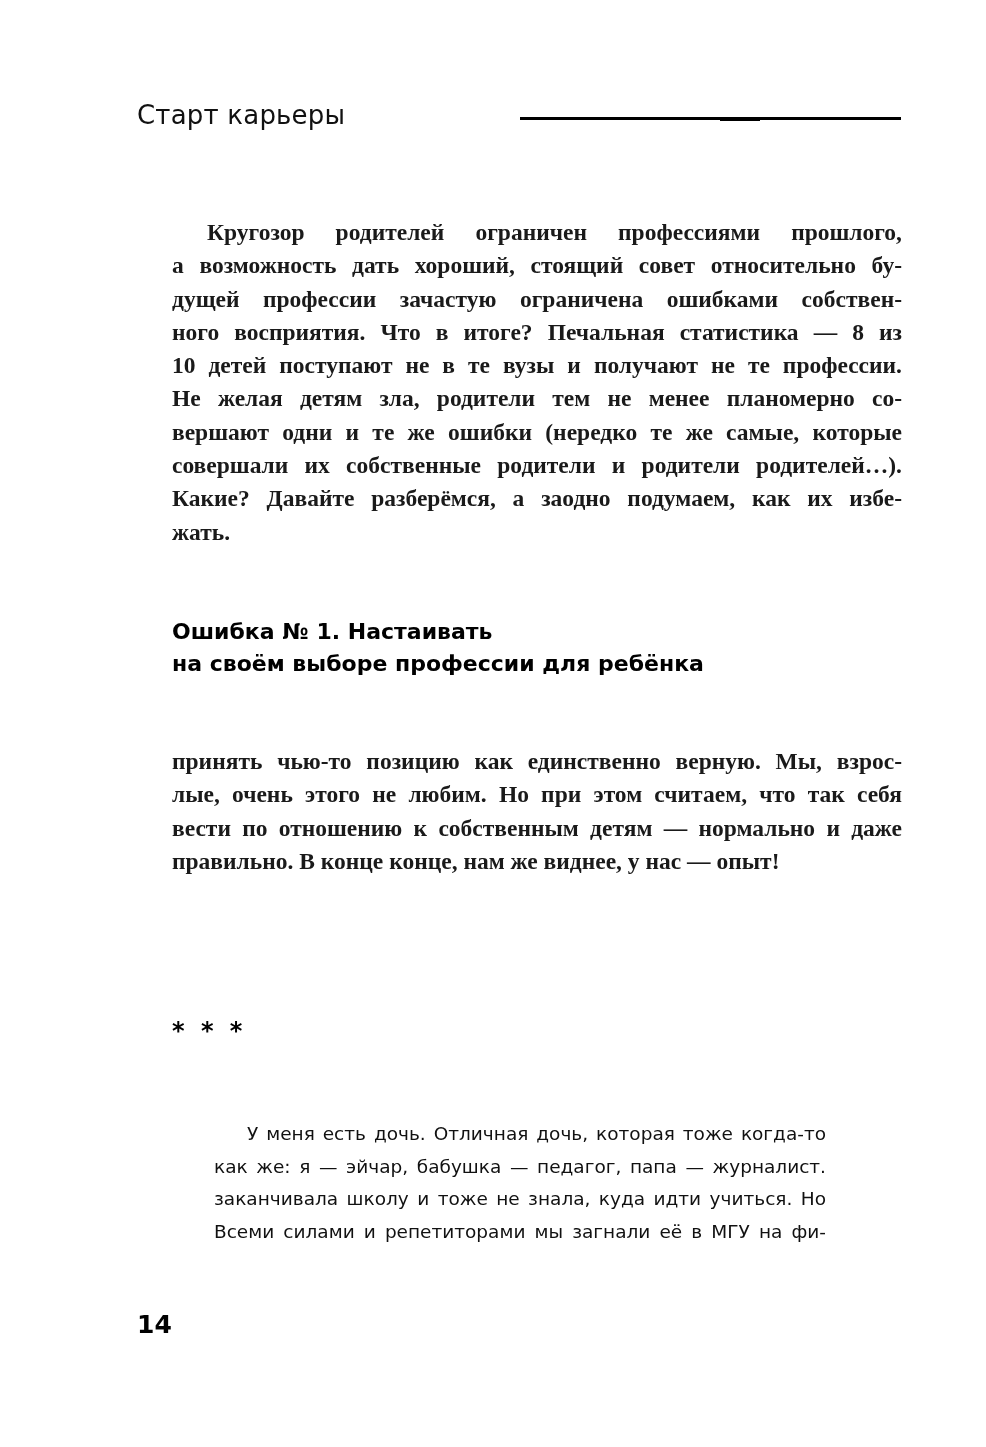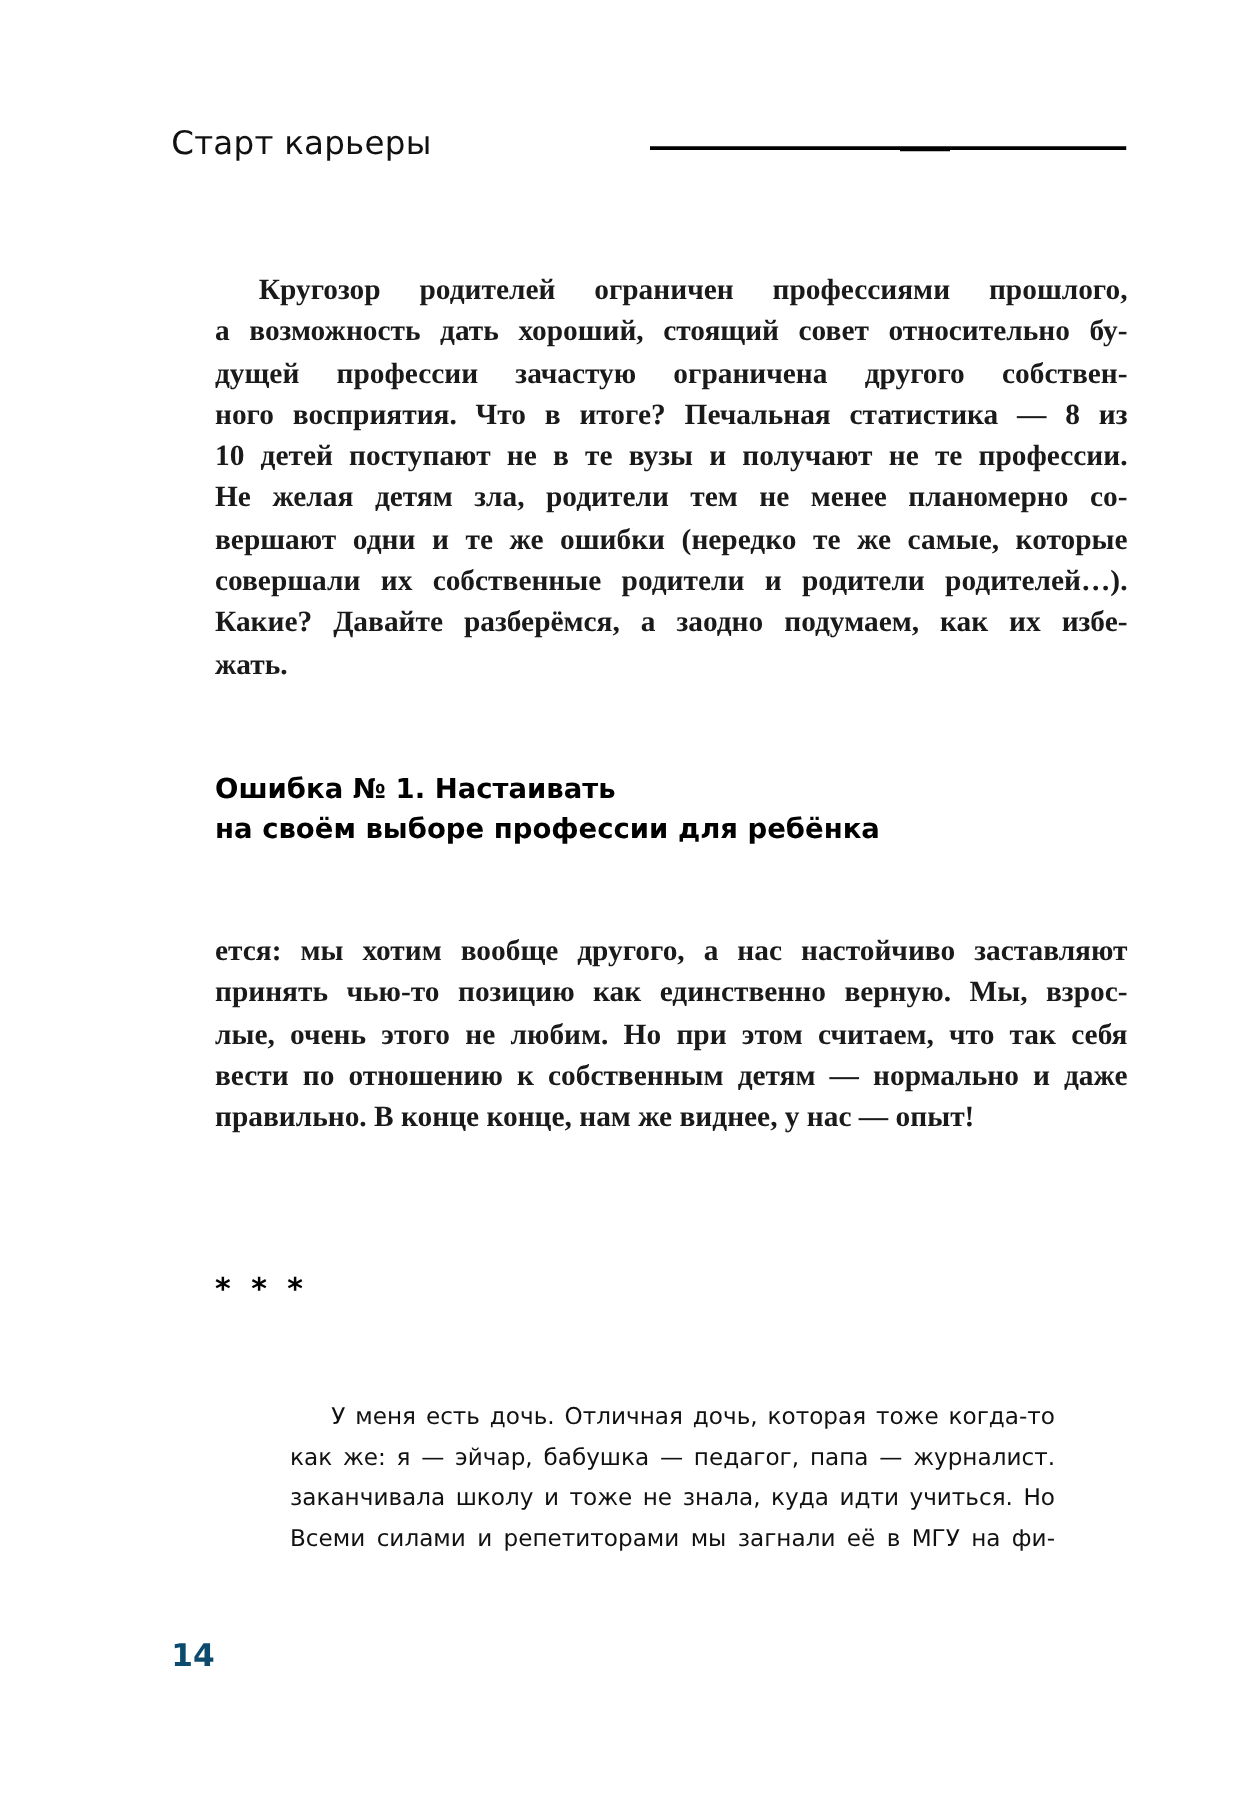--- a/index.html
+++ b/index.html
@@ -30,58 +30,57 @@
       font-family: "DejaVu Sans", sans-serif; font-size: 22px; font-weight: bold;
       line-height: 32px; color: #000; margin: 0;
     }
     .heading span { display: block; white-space: nowrap; }
     .stars {
       position: absolute; left: 172px; top: 1017px;
       font-family: "DejaVu Sans", sans-serif; font-size: 24px; font-weight: bold;
       letter-spacing: 4px; color: #000;
     }
     .quote {
-      position: absolute; left: 232px; width: 612px; top: 1118px;
+      position: absolute; left: 214px; width: 612px; top: 1118px;
       font-family: "DejaVu Sans", sans-serif; font-size: 18.5px; line-height: 32.6px;
       color: #111; margin: 0;
     }
     .quote .line { display: block; white-space: nowrap; text-align: justify; text-align-last: justify; }
     .quote .line.indent { padding-left: 33px; }
     .page-number {
       position: absolute; left: 137px; top: 1310px;
-      font-family: "DejaVu Sans", sans-serif; font-size: 25px; font-weight: bold; color: #0c4a6e;
+      font-family: "DejaVu Sans", sans-serif; font-size: 25px; font-weight: bold; color: #000000;
     }
   </style>
 </head>
 <body>
 
 <div class="running-head">Старт карьеры</div>
 <div class="head-rule"></div>
 <div class="head-rule-notch"></div>
 
 <p class="para" id="para1">
   <span class="line indent">Кругозор родителей ограничен профессиями прошлого,</span>
   <span class="line">а возможность дать хороший, стоящий совет относительно бу-</span>
-  <span class="line">дущей профессии зачастую ограничена другого собствен-</span>
+  <span class="line">дущей профессии зачастую ограничена ошибками собствен-</span>
   <span class="line">ного восприятия. Что в итоге? Печальная статистика — 8 из</span>
   <span class="line">10 детей поступают не в те вузы и получают не те профессии.</span>
   <span class="line">Не желая детям зла, родители тем не менее планомерно со-</span>
   <span class="line">вершают одни и те же ошибки (нередко те же самые, которые</span>
   <span class="line">совершали их собственные родители и родители родителей…).</span>
   <span class="line">Какие? Давайте разберёмся, а заодно подумаем, как их избе-</span>
   <span class="line last">жать.</span>
 </p>
 
 <h2 class="heading">
   <span>Ошибка № 1. Настаивать</span>
   <span>на своём выборе профессии для ребёнка</span>
 </h2>
 
 <p class="para" id="para2">
-  <span class="line">ется: мы хотим вообще другого, а нас настойчиво заставляют</span>
   <span class="line">принять чью-то позицию как единственно верную. Мы, взрос-</span>
   <span class="line">лые, очень этого не любим. Но при этом считаем, что так себя</span>
   <span class="line">вести по отношению к собственным детям — нормально и даже</span>
   <span class="line last">правильно. В конце конце, нам же виднее, у нас — опыт!</span>
 </p>
 
 <div class="stars">* * *</div>
 
 <p class="quote">
   <span class="line indent">У меня есть дочь. Отличная дочь, которая тоже когда-то</span>

